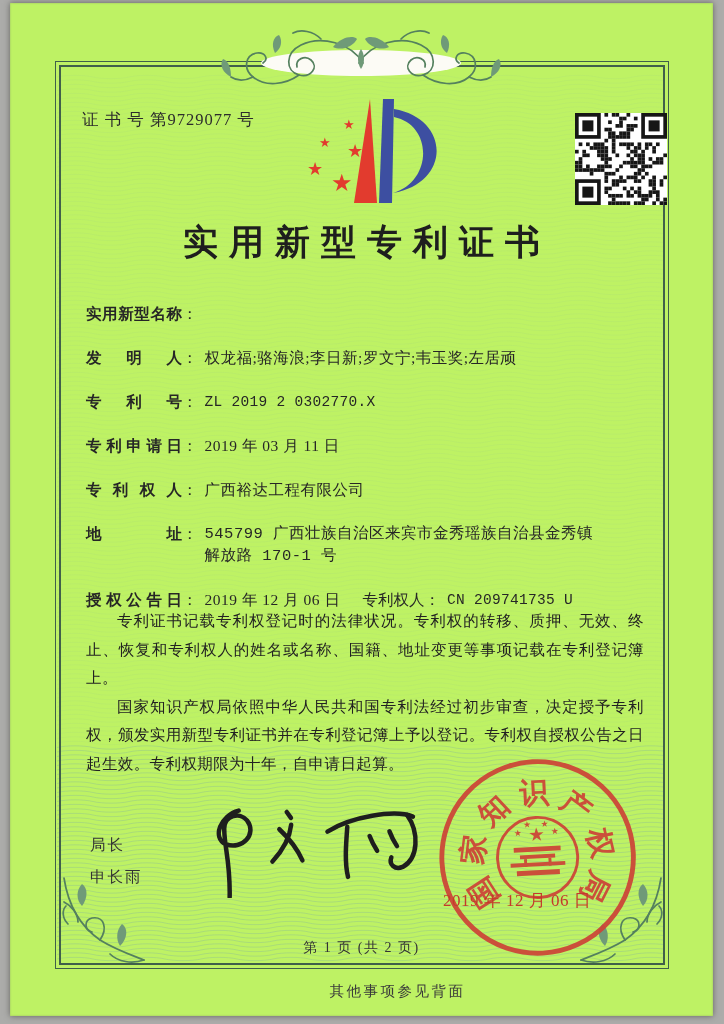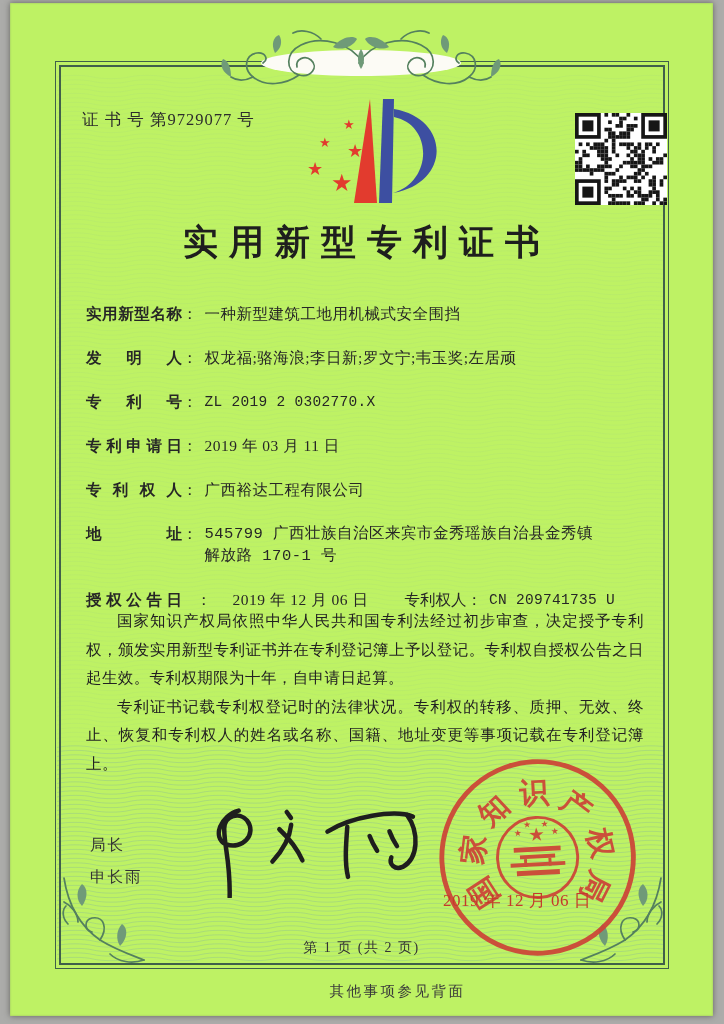--- a/index.html
+++ b/index.html
@@ -27,21 +27,21 @@
   .title{position:absolute;left:0;width:100%;top:216px;text-align:center;
          font-size:35px;font-weight:bold;letter-spacing:11px;text-indent:11px;color:#1e1e1e;z-index:3;}
 
   .fields{position:absolute;left:76px;top:300px;width:566px;font-size:15.5px;color:#262626;z-index:3;}
   .frow{display:flex;align-items:flex-start;line-height:22px;margin-bottom:22px;}
   .flabel{display:inline-block;width:96px;flex:none;text-align:justify;text-align-last:justify;font-weight:bold;}
   .fcolon{flex:none;margin-right:7px;}
   .fvalue{letter-spacing:.5px;}
   .addr .fvalue{max-width:392px;font-family:Liberation Mono, monospace;}
   .mono{font-family:"Liberation Mono","DejaVu Sans Mono",monospace;font-size:14.5px;letter-spacing:.3px;}
-  .grant{margin-bottom:4px;gap:14px;}
+  .grant{margin-bottom:4px;}
   .grant .g2{margin-left:22px;display:flex;}
   .grant .g2 .flabel2{flex:none;}
 
   .paras{position:absolute;left:76px;top:604px;width:558px;font-size:15.5px;line-height:28.5px;
          text-align:justify;color:#222;z-index:3;}
   .paras p{margin:0;text-indent:2em;letter-spacing:.4px;}
 
   .signer{position:absolute;left:80px;top:832px;font-size:15.5px;color:#333;z-index:3;}
   .signer div{margin-bottom:11px;letter-spacing:2px;}
   .sig{position:absolute;left:190px;top:795px;z-index:4;}
@@ -522,21 +522,20 @@
         <rect x="7.2" y="72" width="10.8" height="10.8" fill="#161616"></rect>
       </g>
   </svg>
 
   <div class="title">实用新型专利证书</div>
 
   <div class="fields">
     <div class="frow">
       <span class="flabel">实用新型名称</span>
         <span class="fcolon">：</span>
-        <span class="fvalue">一种新型建筑工地用机械式安全围挡</span>
     </div>
     <div class="frow">
       <span class="flabel">发明人</span>
         <span class="fcolon">：</span>
         <span class="fvalue">权龙福;骆海浪;李日新;罗文宁;韦玉奖;左居顽</span>
     </div>
     <div class="frow">
       <span class="flabel">专利号</span>
         <span class="fcolon">：</span>
         <span class="fvalue mono">ZL 2019 2 0302770.X</span>
@@ -562,22 +561,22 @@
         <span class="fvalue">2019 年 12 月 06 日</span>
       <span class="g2">
         <span class="flabel2">专利权人</span>
           <span class="fcolon">：</span>
           <span class="fvalue mono">CN 209741735 U</span>
       </span>
     </div>
   </div>
 
   <div class="paras">
+    <p>专利证书记载专利权登记时的法律状况。专利权的转移、质押、无效、终止、恢复和专利权人的姓名或名称、国籍、地址变更等事项记载在专利登记簿上。</p>
     <p>国家知识产权局依照中华人民共和国专利法经过初步审查，决定授予专利权，颁发实用新型专利证书并在专利登记簿上予以登记。专利权自授权公告之日起生效。专利权期限为十年，自申请日起算。</p>
-    <p>专利证书记载专利权登记时的法律状况。专利权的转移、质押、无效、终止、恢复和专利权人的姓名或名称、国籍、地址变更等事项记载在专利登记簿上。</p>
   </div>
 
   <div class="signer">
     <div>局长</div>
     <div>申长雨</div>
   </div>
 
   <svg class="sig" width="230" height="100" viewBox="0 0 230 100">
     <g stroke="#1e1e1e" stroke-width="4.5" fill="none" stroke-linecap="round" stroke-linejoin="round" transform="rotate(-2 115 50)">
       <path d="M40,10 C22,14 12,36 26,43 C42,50 58,34 48,20 C41,11 26,14 25,27 C24,44 30,60 28,96"></path>

